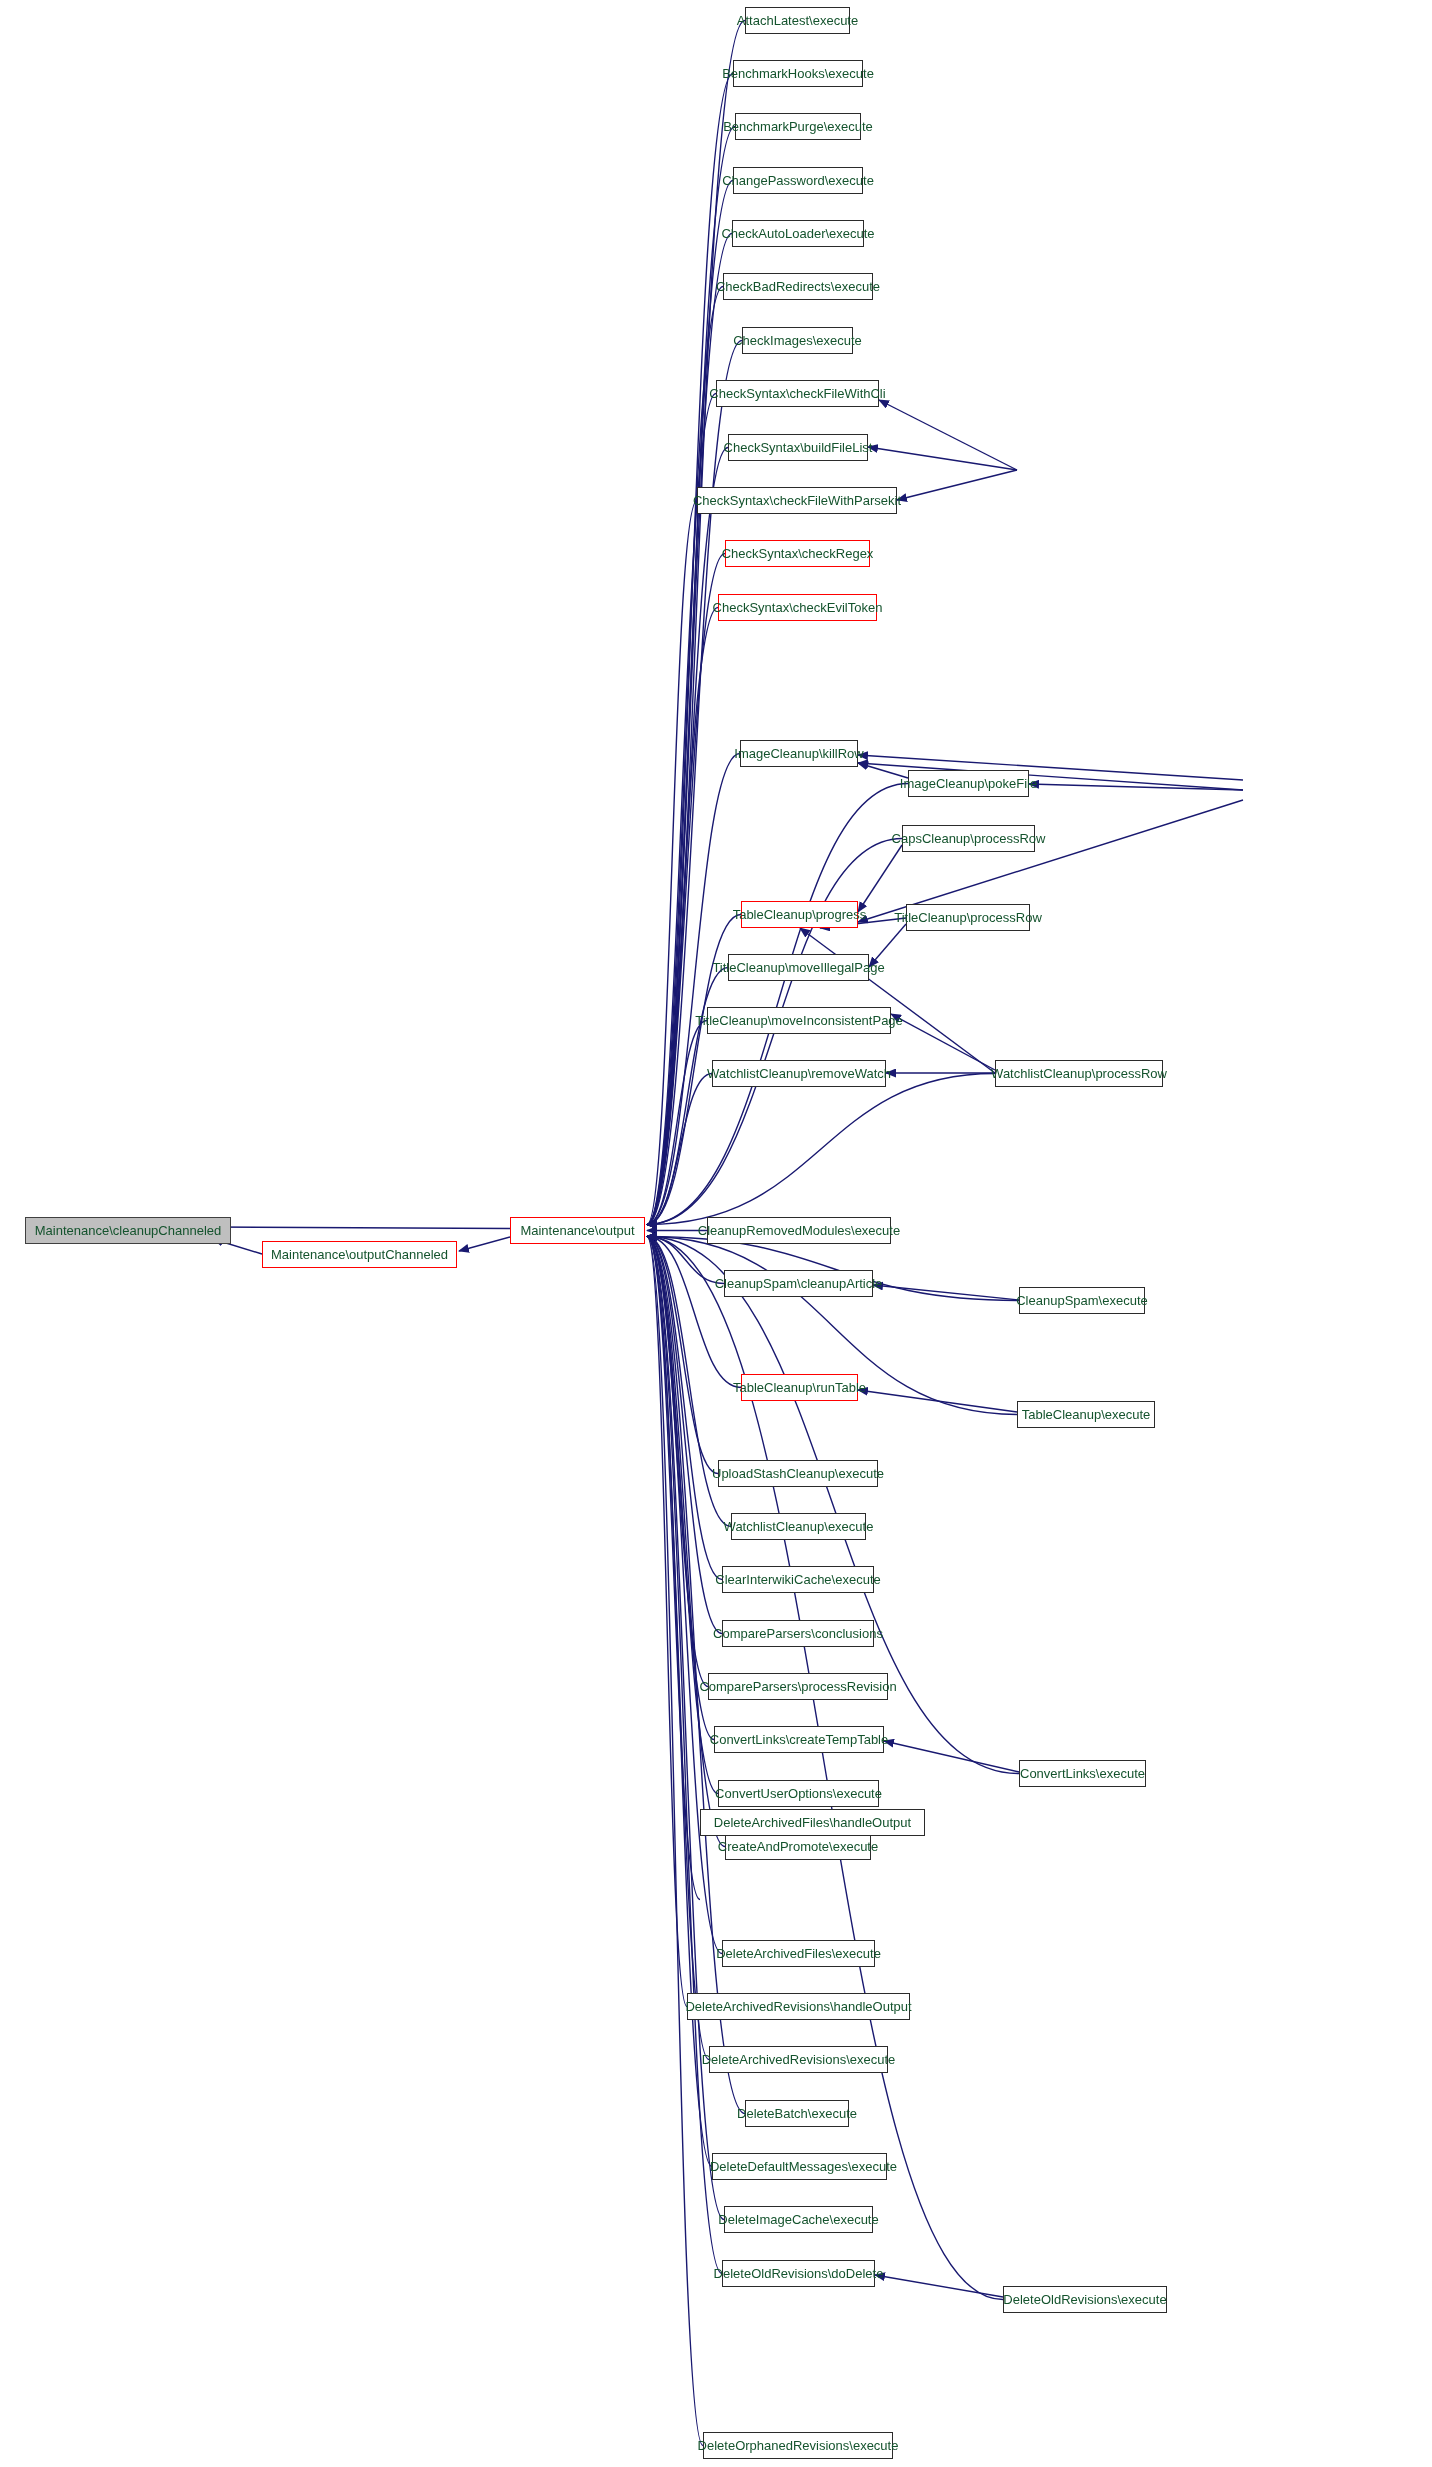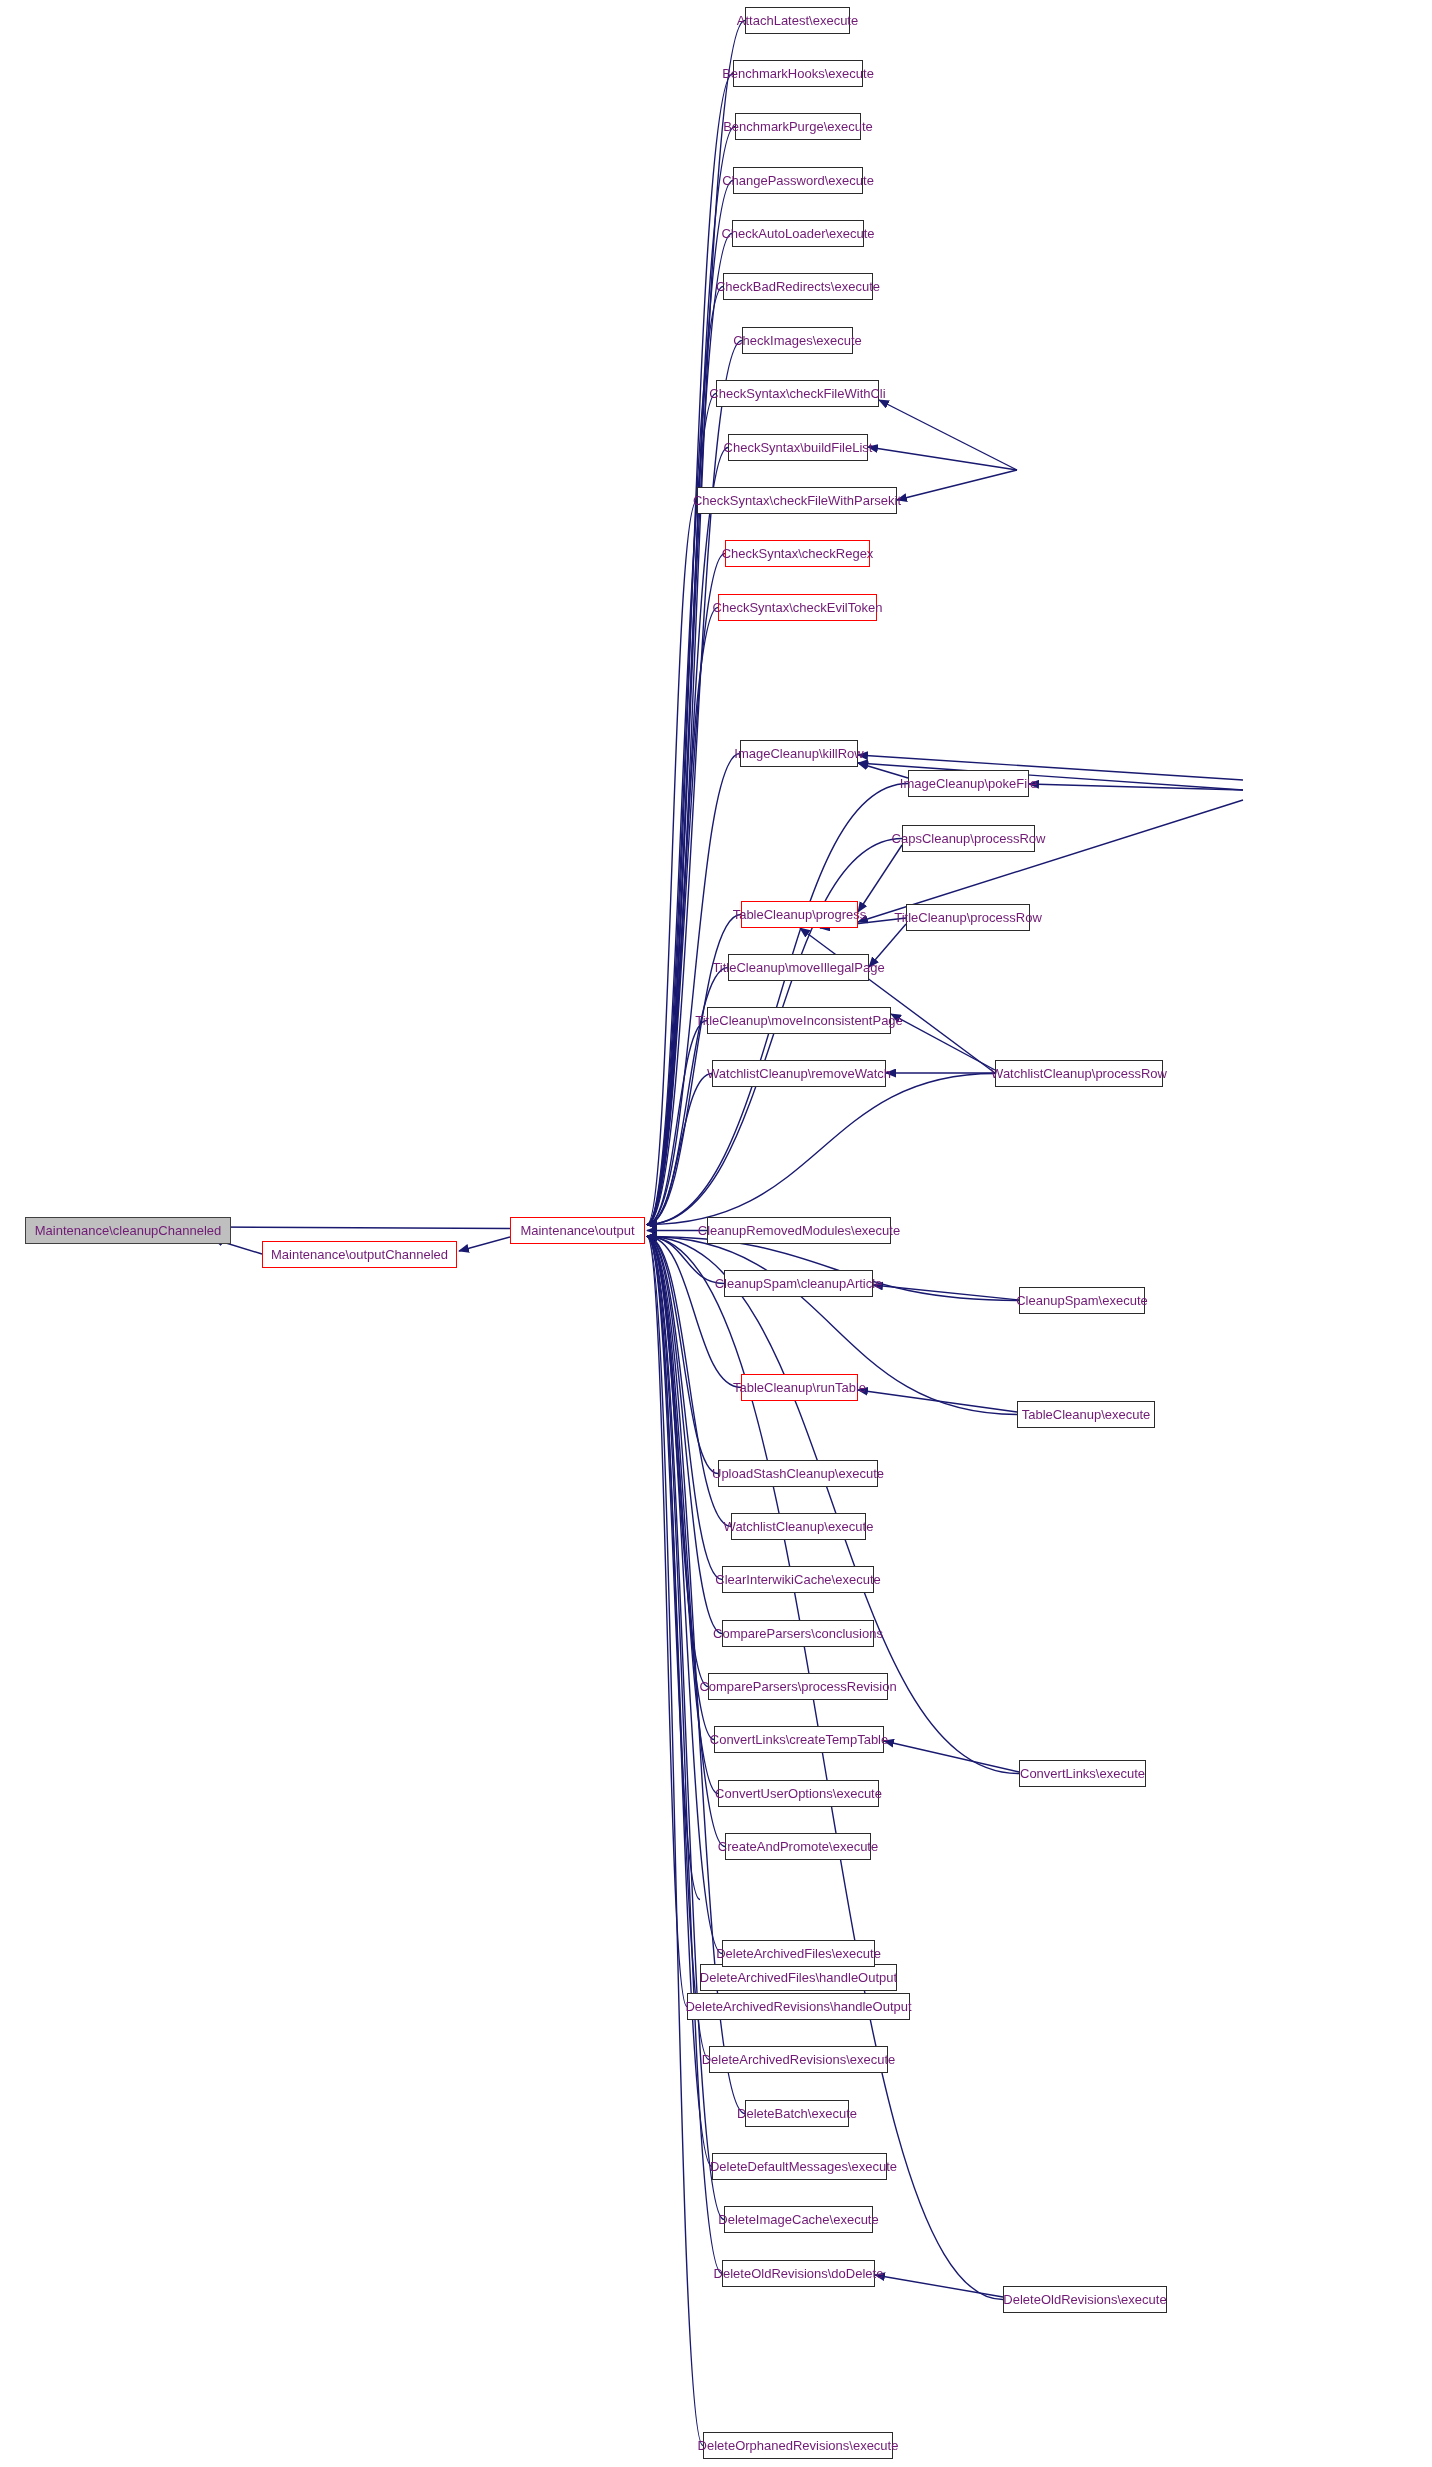--- a/index.html
+++ b/index.html
@@ -1,21 +1,21 @@
 <!DOCTYPE html>
 <html><head>
 <meta charset="utf-8">
 <style>
   html,body{margin:0;padding:0;background:#ffffff;}
   #canvas{position:relative;width:1432px;height:2467px;background:#fff;
           font-family:"Liberation Sans","DejaVu Sans",sans-serif;}
   #edges{position:absolute;left:0;top:0;width:1432px;height:2467px;}
   .node{position:absolute;box-sizing:border-box;display:flex;align-items:center;
         justify-content:center;height:27px;border:1px solid #2b2b2b;background:#ffffff;
-        font-size:13px;color:#701a75;white-space:nowrap;letter-spacing:0px;}
+        font-size:13px;color:#14532d;white-space:nowrap;letter-spacing:0px;}
   .node.red{border-color:#ff0000;}
   .node.cur{background:#bfbfbf;border-color:#404040;}
   .node span{pointer-events:none;}
 </style>
 </head>
 <body>
 
 <div id="canvas">
   <svg id="edges" xmlns="http://www.w3.org/2000/svg">
       <defs>
@@ -196,21 +196,21 @@
     </div>
     <div class="node" style="left: 1019px; top: 1760px; width: 127px;">
       <span>ConvertLinks\execute</span>
     </div>
     <div class="node" style="left: 718px; top: 1780px; width: 161px;">
       <span>ConvertUserOptions\execute</span>
     </div>
     <div class="node" style="left: 725px; top: 1833px; width: 146px;">
       <span>CreateAndPromote\execute</span>
     </div>
-    <div class="node" style="left: 700px; top: 1964px; width: 197px;">
+    <div class="node" style="left: 700px; top: 1809px; width: 225px;">
       <span>DeleteArchivedFiles\handleOutput</span>
     </div>
     <div class="node" style="left: 722px; top: 1940px; width: 153px;">
       <span>DeleteArchivedFiles\execute</span>
     </div>
     <div class="node" style="left: 687px; top: 1993px; width: 223px;">
       <span>DeleteArchivedRevisions\handleOutput</span>
     </div>
     <div class="node" style="left: 709px; top: 2046px; width: 179px;">
       <span>DeleteArchivedRevisions\execute</span>

